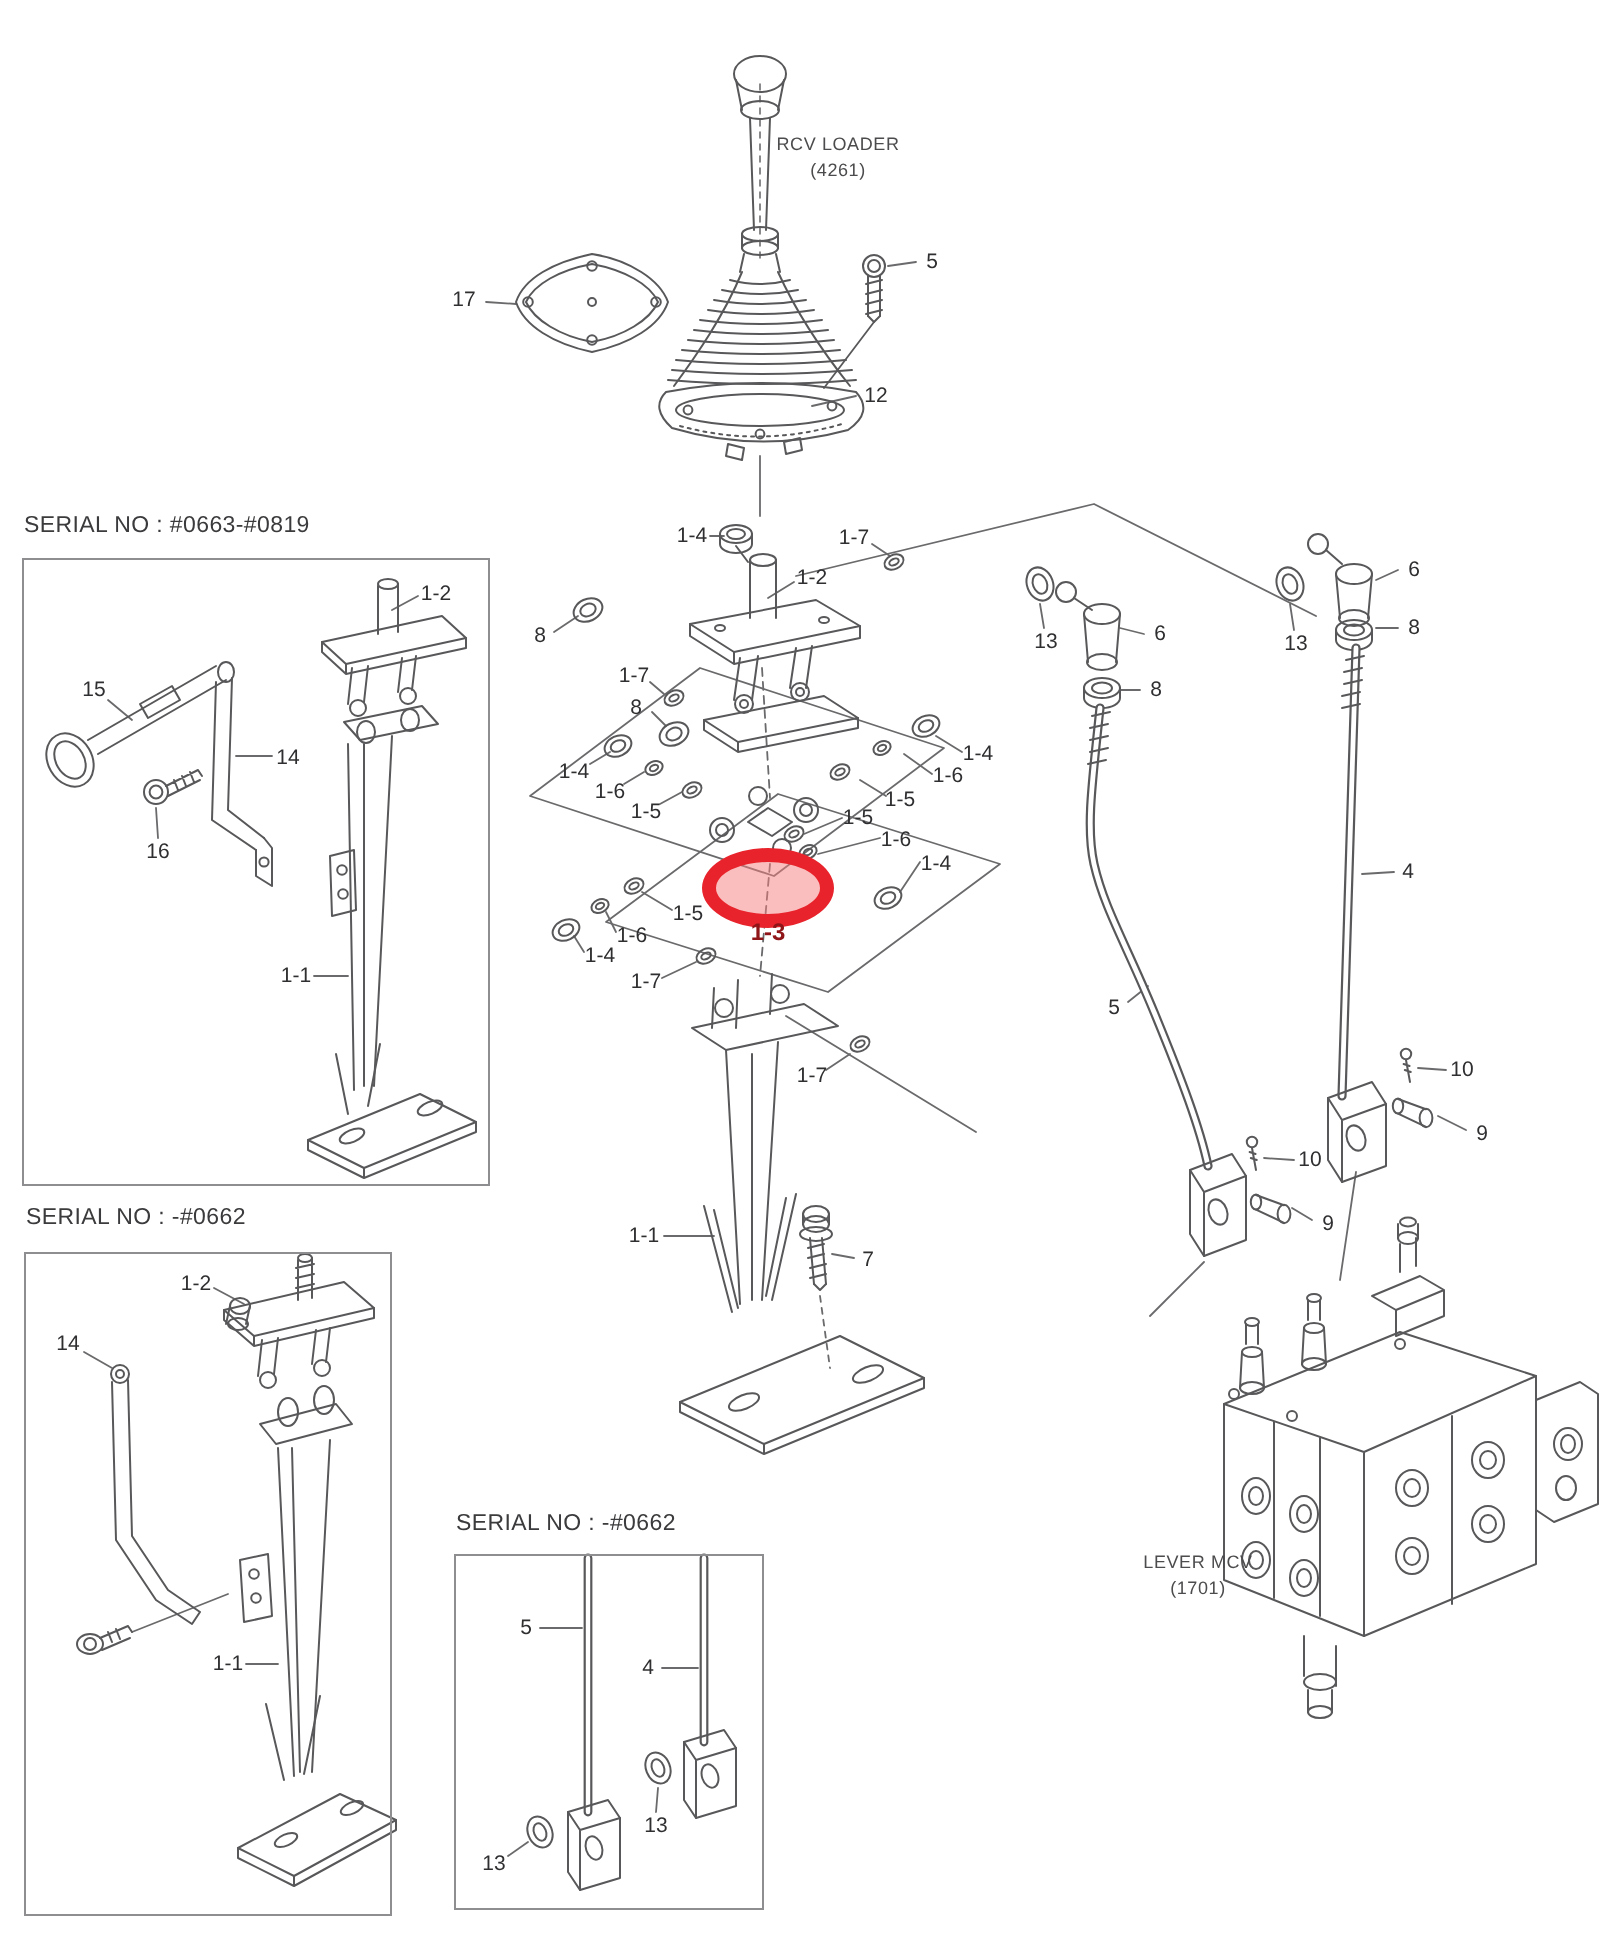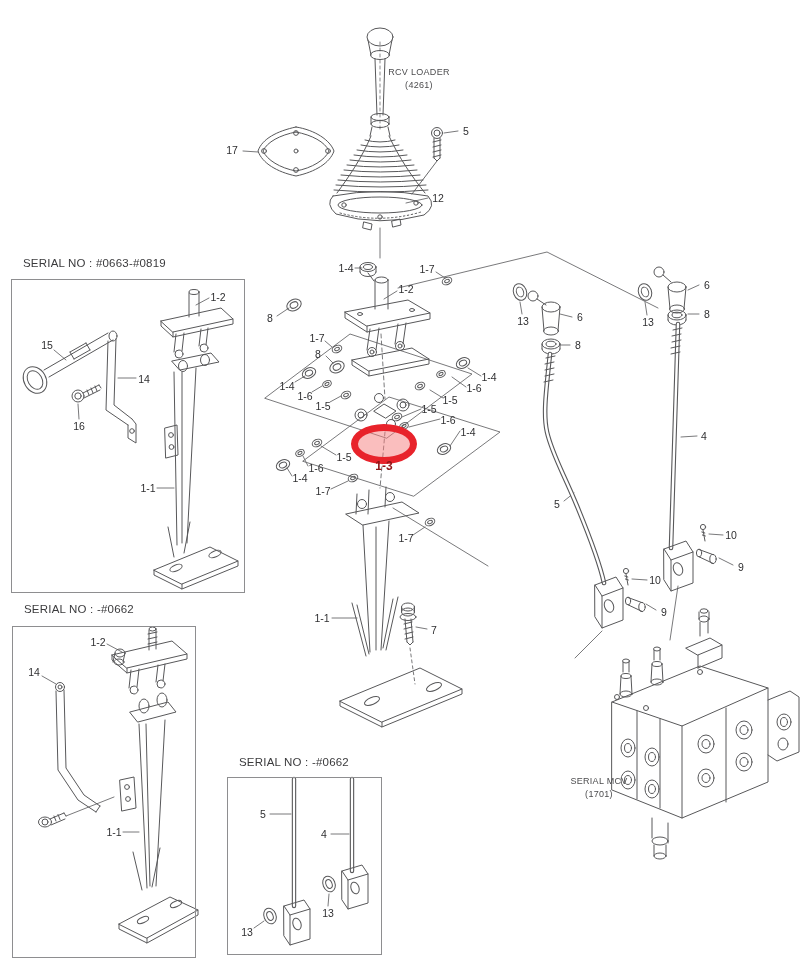--- a/index.html
+++ b/index.html
@@ -3,21 +3,21 @@
 <meta charset="utf-8">
 <style>
   html,body{margin:0;padding:0;background:#fff;}
   .stage{position:relative;width:801px;height:968px;background:#ffffff;overflow:hidden;
          font-family:"Liberation Sans",sans-serif;}
   svg.art{position:absolute;left:0;top:0;}
   .callout{position:absolute;transform:translate(-50%,-50%);font-size:10.5px;color:#2f2f31;
            white-space:nowrap;z-index:3;}
   .hdr{position:absolute;transform:translateX(-50%);font-size:9px;line-height:13px;color:#4c4c4e;
        text-align:center;letter-spacing:.3px;z-index:3;white-space:nowrap;}
-  .serial{position:absolute;font-size:11.5px;color:#3b3b3d;letter-spacing:.2px;z-index:3;white-space:nowrap;margin-left:11px;}
+  .serial{position:absolute;font-size:11.5px;color:#3b3b3d;letter-spacing:.2px;z-index:3;white-space:nowrap;}
   .sbox{position:absolute;border:1.5px solid #8e8e90;z-index:2;}
   .watermark{position:absolute;left:179px;top:458px;width:443px;height:52px;z-index:5;}
   .wm-band{position:absolute;left:0;top:0;right:0;bottom:0;opacity:.82;}
   .wm-text{position:absolute;left:0;top:0;width:100%;height:100%;display:flex;align-items:center;
            justify-content:center;font-family:"DejaVu Sans",sans-serif;font-weight:700;
            font-size:39px;letter-spacing:5px;opacity:.92;white-space:nowrap;}
   .oval{position:absolute;left:351px;top:424px;width:66px;height:40px;border-radius:50%;
         border:7px solid #e8232b;background:rgba(246,125,125,.5);box-sizing:border-box;
         display:flex;align-items:center;justify-content:center;z-index:6;}
   .oval span{font-size:12px;font-weight:700;color:#8f1518;margin-top:44px;}
@@ -481,21 +481,21 @@
 
   <span class="serial" style="left:12px;top:257px;">SERIAL NO : #0663-#0819</span>
   <span class="serial" style="left:13px;top:603px;">SERIAL NO : -#0662</span>
   <span class="serial" style="left:228px;top:756px;">SERIAL NO : -#0662</span>
 
   <div class="hdr" style="left:419px;top:66px;">
     <div>RCV LOADER</div>
     <div>(4261)</div>
   </div>
   <div class="hdr" style="left:599px;top:775px;">
-    <div>SERIAL MCV</div>
+    <div>LEVER MCV</div>
     <div>(1701)</div>
   </div>
 
   <div>
       <span class="callout" style="left: 232px; top: 150px;">17</span>
       <span class="callout" style="left: 466px; top: 131px;">5</span>
       <span class="callout" style="left: 438px; top: 198px;">12</span>
       <span class="callout" style="left: 346px; top: 268px;">1-4</span>
       <span class="callout" style="left: 427px; top: 269px;">1-7</span>
       <span class="callout" style="left: 406px; top: 289px;">1-2</span>

